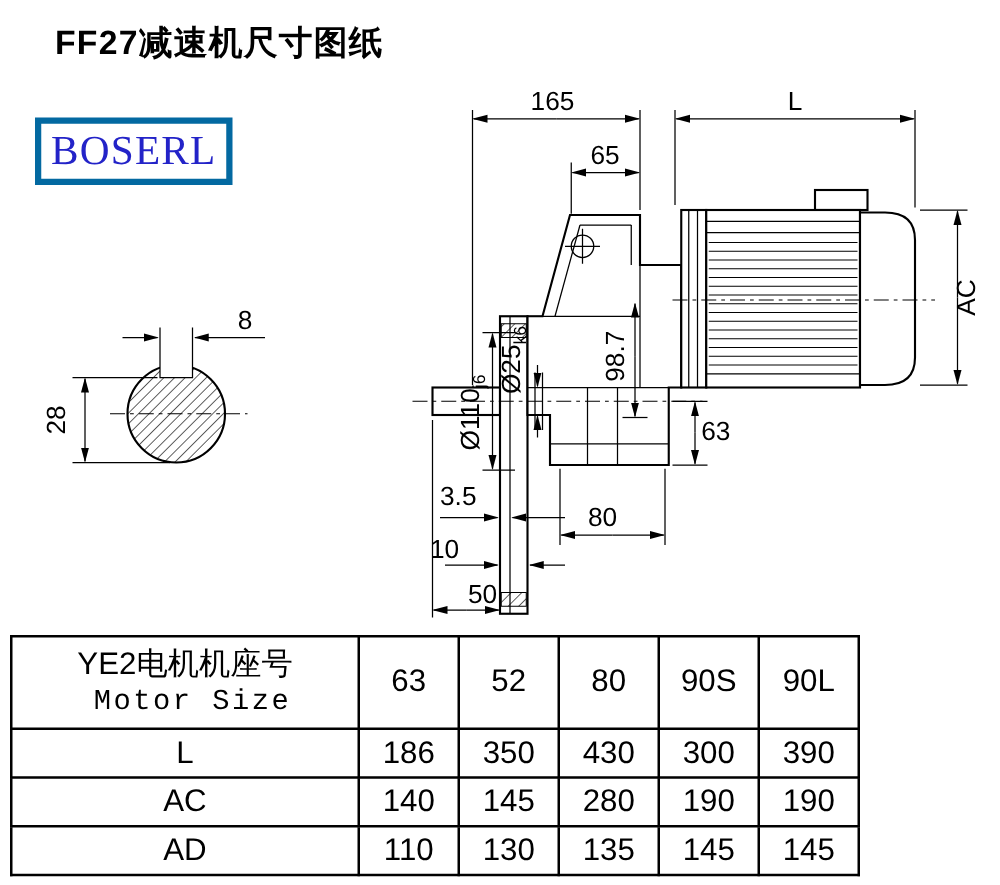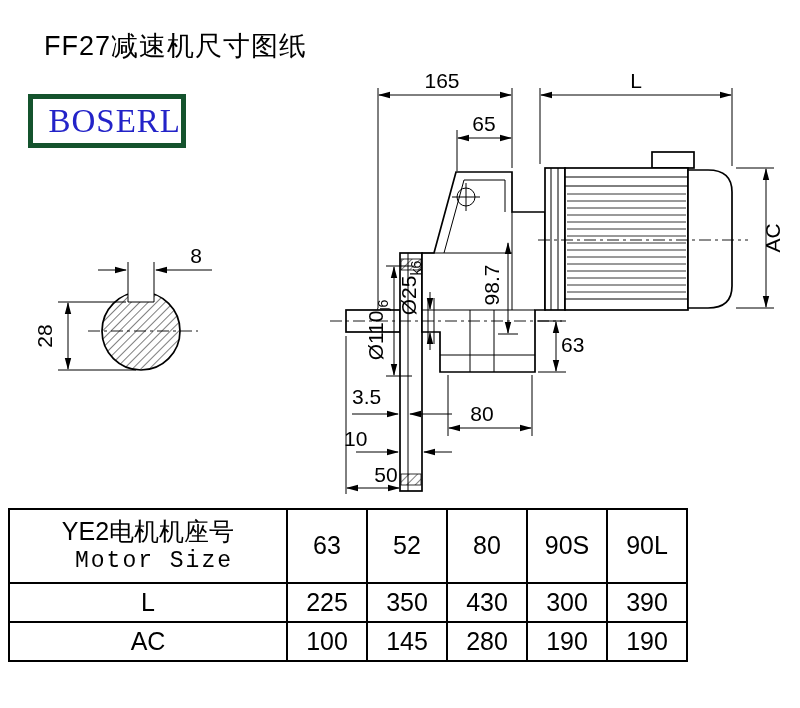--- a/index.html
+++ b/index.html
@@ -1,27 +1,27 @@
 <!DOCTYPE html>
 <html><head>
 <meta charset="utf-8">
 <style>
   html,body { margin:0; padding:0; }
   body {
     width:800px; height:708px; position:relative; background:#ffffff;
     font-family:"Liberation Sans", sans-serif; color:#000;
   }
   .title {
-    position:absolute; left:44px; top:28px;
-    font-size:27px; font-weight:normal; letter-spacing:1px; white-space:nowrap;
+    position:absolute; left:44px; top:16px;
+    font-size:27px; font-weight:bold; letter-spacing:1px; white-space:nowrap;
   }
   .logo {
     position:absolute; left:28px; top:94px; width:148px; height:44px;
-    border:5px solid #14532d; background:#fff;
-    display:flex; align-items:center; justify-content:flex-end; z-index:2;
+    border:5px solid #0369a1; background:#fff;
+    display:flex; align-items:center; justify-content:center; z-index:2;
   }
   .logo span {
     font-family:"Liberation Serif", serif; font-size:33px; color:#2323c8; letter-spacing:1px;
   }
   .drawing { position:absolute; left:0; top:0; width:800px; height:505px; z-index:1; }
 
   svg text { font-family:"Liberation Sans", sans-serif; fill:#000; }
   .dim-t { font-size:21px; }
   .dim-s { font-size:14px; }
   .objf { fill:#fff;  stroke:#000; stroke-width:1.7; }
@@ -225,28 +225,36 @@
         <div class="hdr-en">Motor Size</div>
       </td>
       <td>63</td>
       <td>52</td>
       <td>80</td>
       <td>90S</td>
       <td>90L</td>
     </tr>
     <tr class="row-data">
       <td>L</td>
-      <td>225</td>
+      <td>186</td>
       <td>350</td>
       <td>430</td>
       <td>300</td>
       <td>390</td>
     </tr>
     <tr class="row-data">
       <td>AC</td>
-      <td>100</td>
+      <td>140</td>
       <td>145</td>
       <td>280</td>
       <td>190</td>
       <td>190</td>
     </tr>
+    <tr class="row-data">
+      <td>AD</td>
+      <td>110</td>
+      <td>130</td>
+      <td>135</td>
+      <td>145</td>
+      <td>145</td>
+    </tr>
   </tbody>
 </table>
 
 </body></html>

